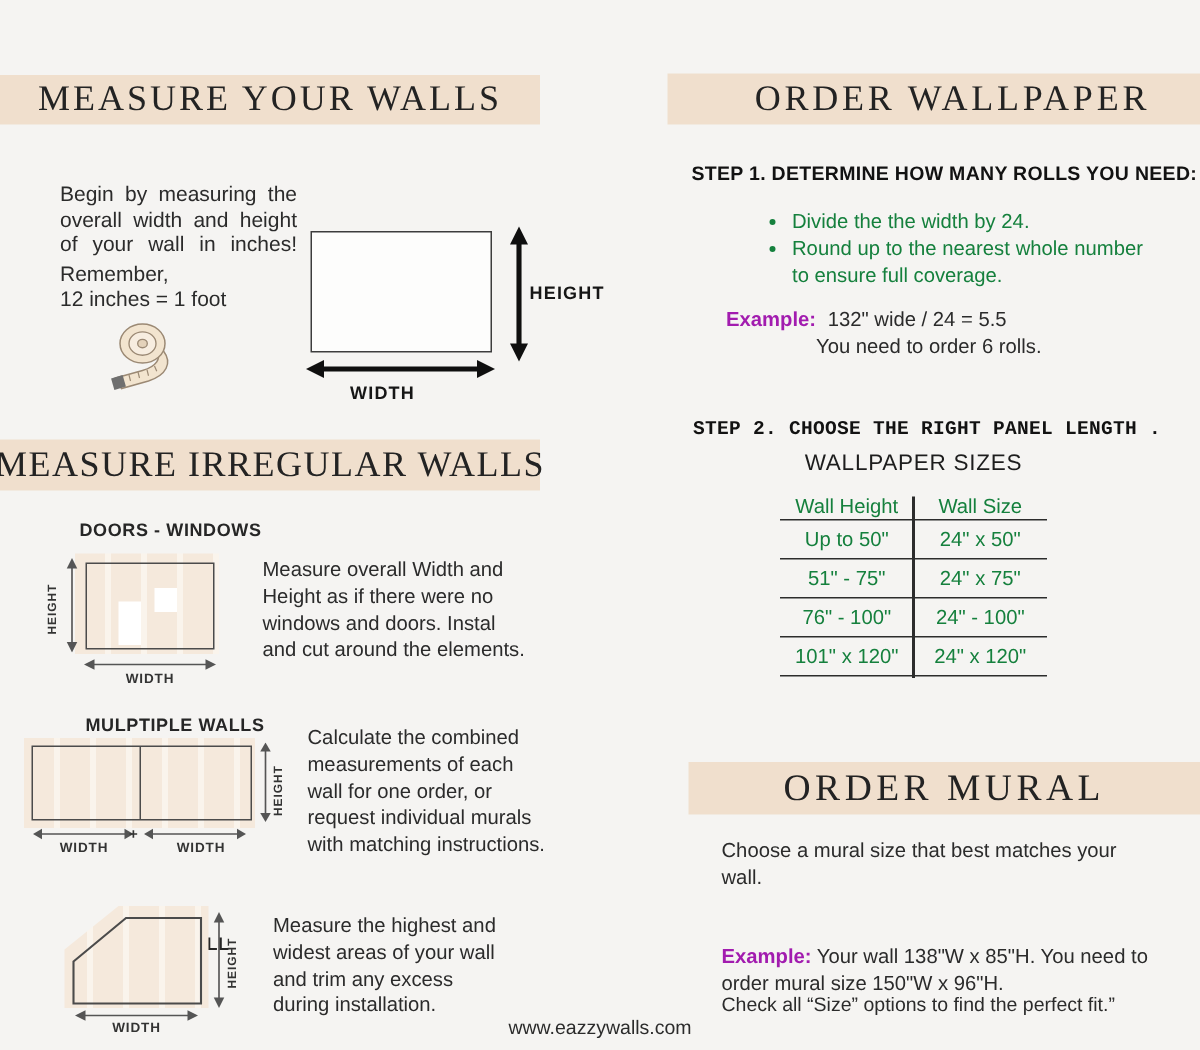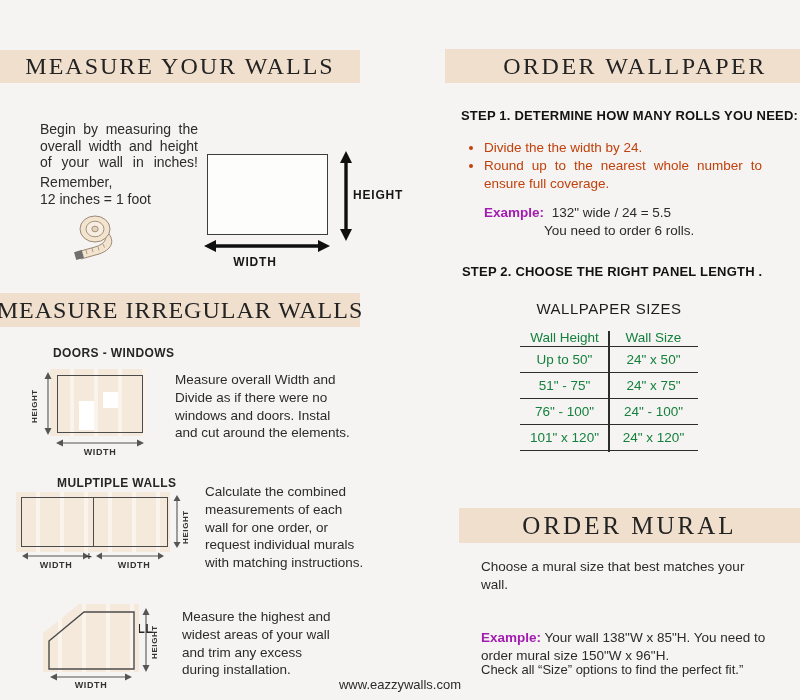--- a/index.html
+++ b/index.html
@@ -25,21 +25,21 @@
   .dim { font-size:9px; font-weight:600; letter-spacing:.6px; color:#333; }
   .dim-lg { font-size:12px; font-weight:600; letter-spacing:.8px; color:#161616; }
   .vert-label { writing-mode:vertical-rl; transform:rotate(180deg); font-size:8px; }
   .panel-stripes {
     position:absolute;
     background:repeating-linear-gradient(to right,#f5e9dc 0px,#f5e9dc 20px,#faf4ec 20px,#faf4ec 24px);
   }
   .wall-outline { position:absolute; border:1.4px solid #4b4b4b; }
   .white-cut { position:absolute; background:#ffffff; }
   .bullets { margin:0; padding:0 0 0 16px; width:278px; }
-  .bullets li { font-size:13.5px; line-height:1.32; text-align:justify; color:#c2410c; }
+  .bullets li { font-size:13.5px; line-height:1.32; text-align:justify; color:#15803d;margin-left:44px; }
   .example-label { font-weight:700; color:#a21caf; }
   .size-table { position:absolute; left:520px; top:328px; width:178px; }
   .t-row { display:flex; align-items:center; border-bottom:1.5px solid #2c2c2c; height:25px; }
   .t-row.t-head { height:18px; }
   .t-cell { flex:1; text-align:center; font-size:13.5px; color:#15803d; }
   .t-head .t-cell { font-size:13.5px; }
   .v-divider { position:absolute; background:#2c2c2c; width:1.5px; }
   .footer-url { position:absolute; left:0; top:677px; width:800px; text-align:center;
     font-size:13px; color:#2b2b2b; }
   svg { display:block; }
@@ -105,21 +105,21 @@
     <polygon points="5,63 1.5,56 8.5,56" fill="#555"></polygon>
   </svg>
   <div class="abs dim vert-label" style="left:30px; top:385px; height:38px;">HEIGHT</div>
   <svg class="abs" style="left:56px; top:438px;" width="88" height="10" viewBox="0 0 88 10">
     <line x1="6" y1="5" x2="82" y2="5" stroke="#555" stroke-width="1.1"></line>
     <polygon points="0,5 7,1.5 7,8.5" fill="#555"></polygon>
     <polygon points="88,5 81,1.5 81,8.5" fill="#555"></polygon>
   </svg>
   <div class="abs dim" style="left:56px; top:447px; width:88px; text-align:center;">WIDTH</div>
   <div class="abs body-text" style="left:175px; top:371px; width:185px;">Measure overall Width and
-Divide as if there were no
+Height as if there were no
 windows and doors. Instal
 and cut around the elements.</div>
 
   <div class="abs sub-label" style="left:57px; top:476px;">MULPTIPLE WALLS</div>
   <div class="panel-stripes" style="left:16px; top:492px; width:154px; height:60px;"></div>
   <div class="wall-outline" style="left:21px; top:497px; width:145px; height:48px;">
     <div style="position:absolute; left:71px; top:0; width:1.4px; height:100%; background:#4b4b4b;"></div>
   </div>
   <svg class="abs" style="left:172px; top:495px;" width="10" height="53" viewBox="0 0 10 53">
     <line x1="5" y1="4" x2="5" y2="49" stroke="#555" stroke-width="1.1"></line>
@@ -184,21 +184,21 @@
     <li>Divide the the width by 24.</li>
     <li>Round up to the nearest whole number to ensure full coverage.</li>
   </ul>
 
   <div class="abs" style="left:484px; top:205px; font-size:13.5px;">
     <span class="example-label">Example:</span>
     <span style="margin-left:4px;">132" wide / 24 = 5.5</span>
   </div>
   <div class="abs" style="left:544px; top:223px; font-size:13.5px;">You need to order 6 rolls.</div>
 
-  <div class="abs step-heading" style="left:462px; top:264px;">STEP 2. CHOOSE THE RIGHT PANEL LENGTH .</div>
+  <div class="abs step-heading" style="left:462px; top:278px;font-family:Liberation Mono, monospace;">STEP 2. CHOOSE THE RIGHT PANEL LENGTH .</div>
 
   <div class="abs" style="left:520px; top:300px; width:178px; text-align:center; font-size:15px; font-weight:500; letter-spacing:.5px; color:#1d1d1d;">WALLPAPER SIZES</div>
 
   <div class="size-table">
     <div class="t-row t-head">
       <div class="t-cell">Wall Height</div>
       <div class="t-cell">Wall Size</div>
     </div>
     <div class="t-row">
       <div class="t-cell">Up to 50"</div>

